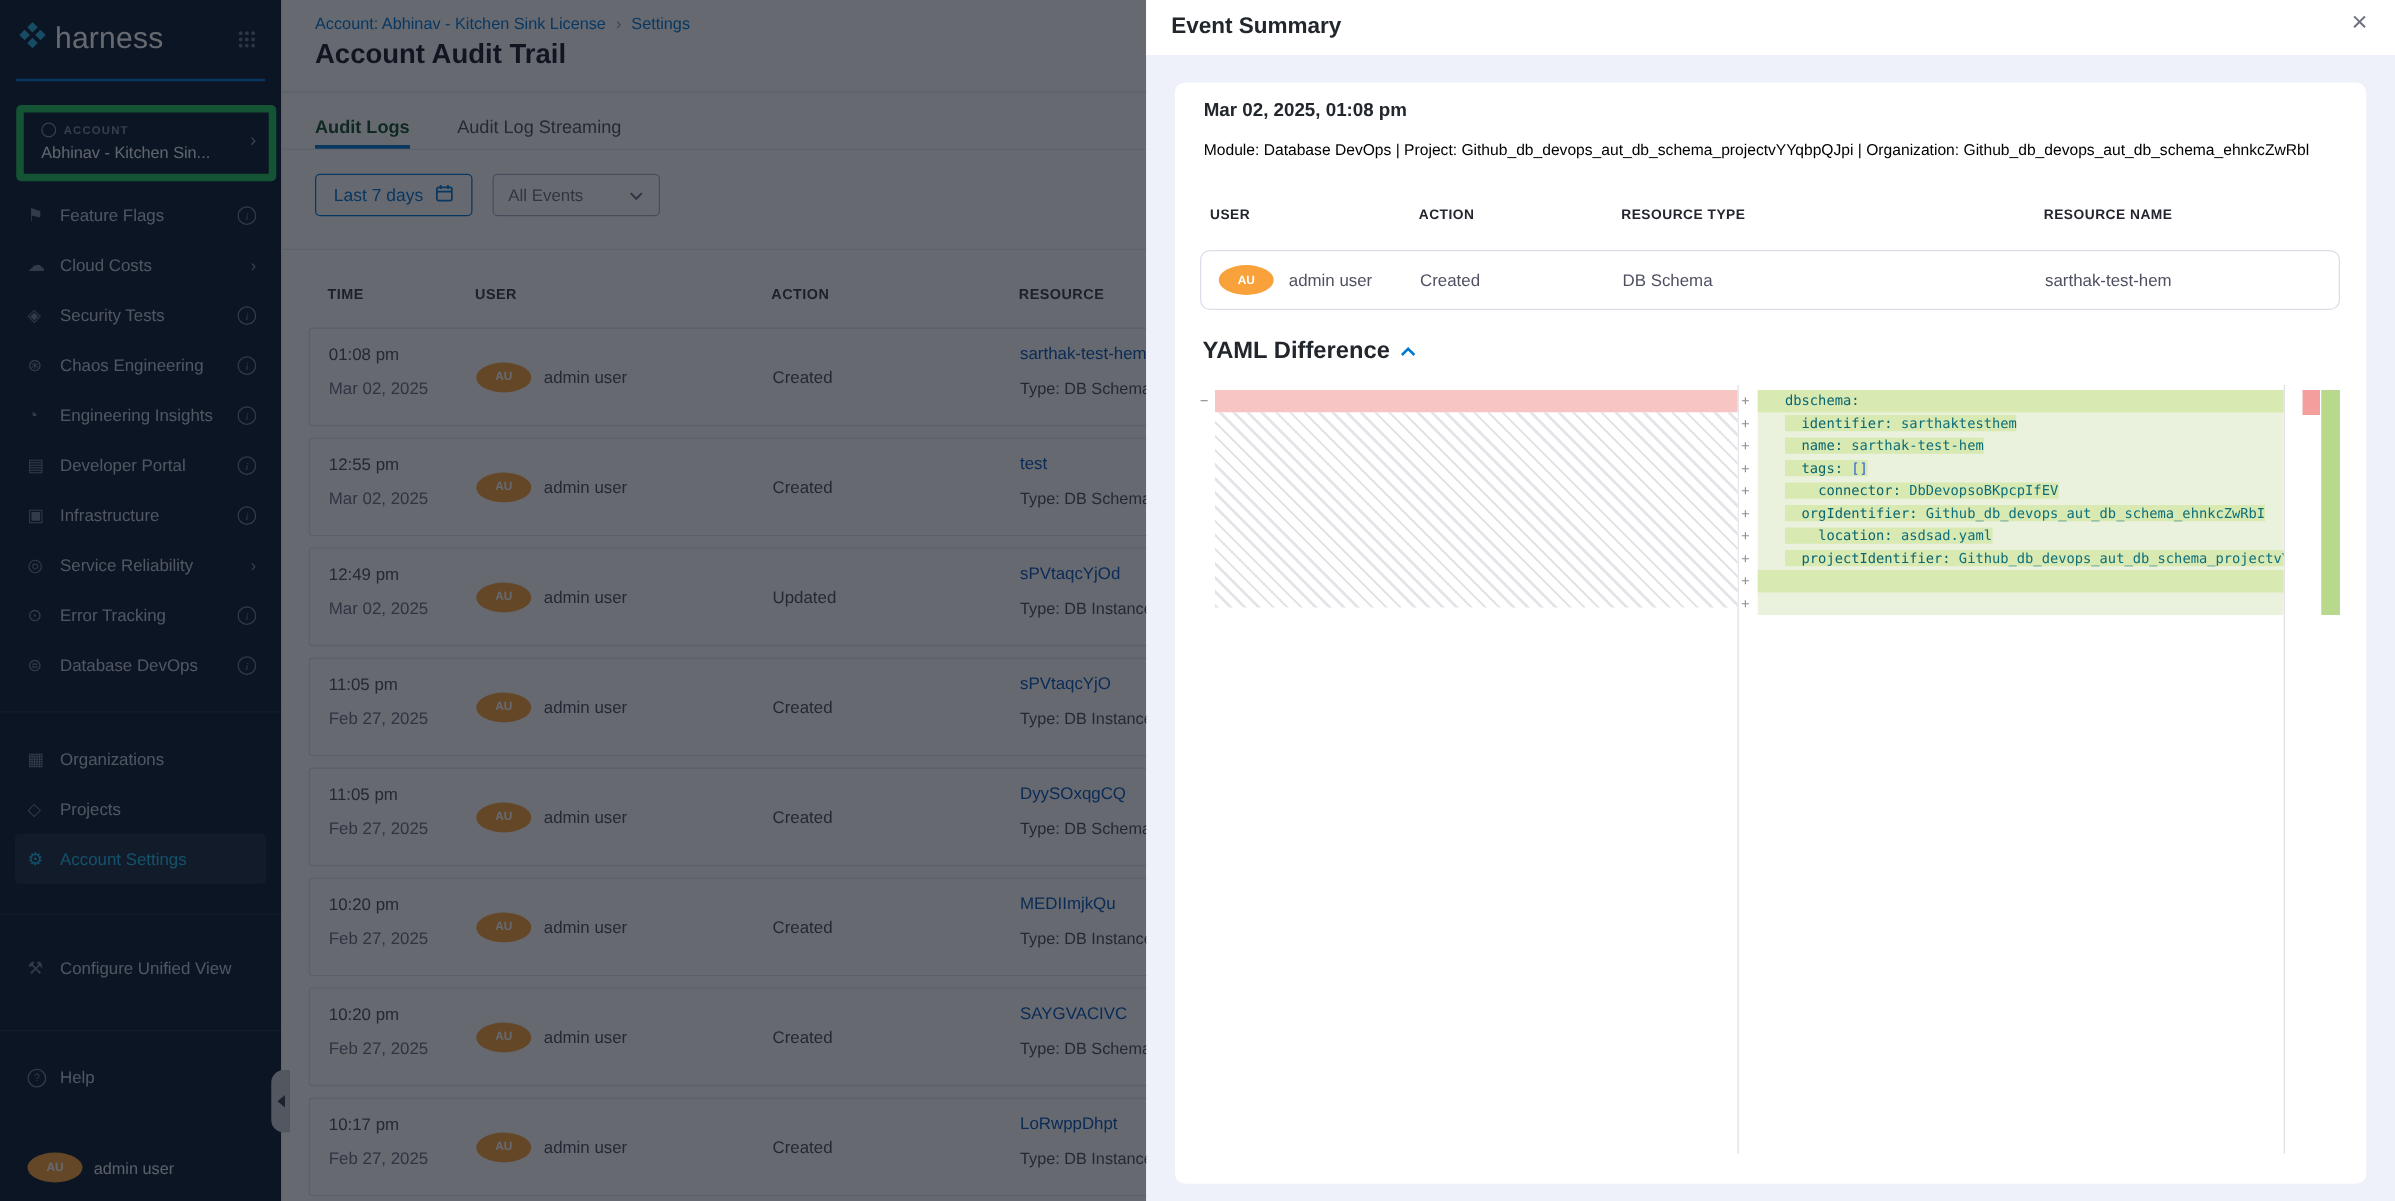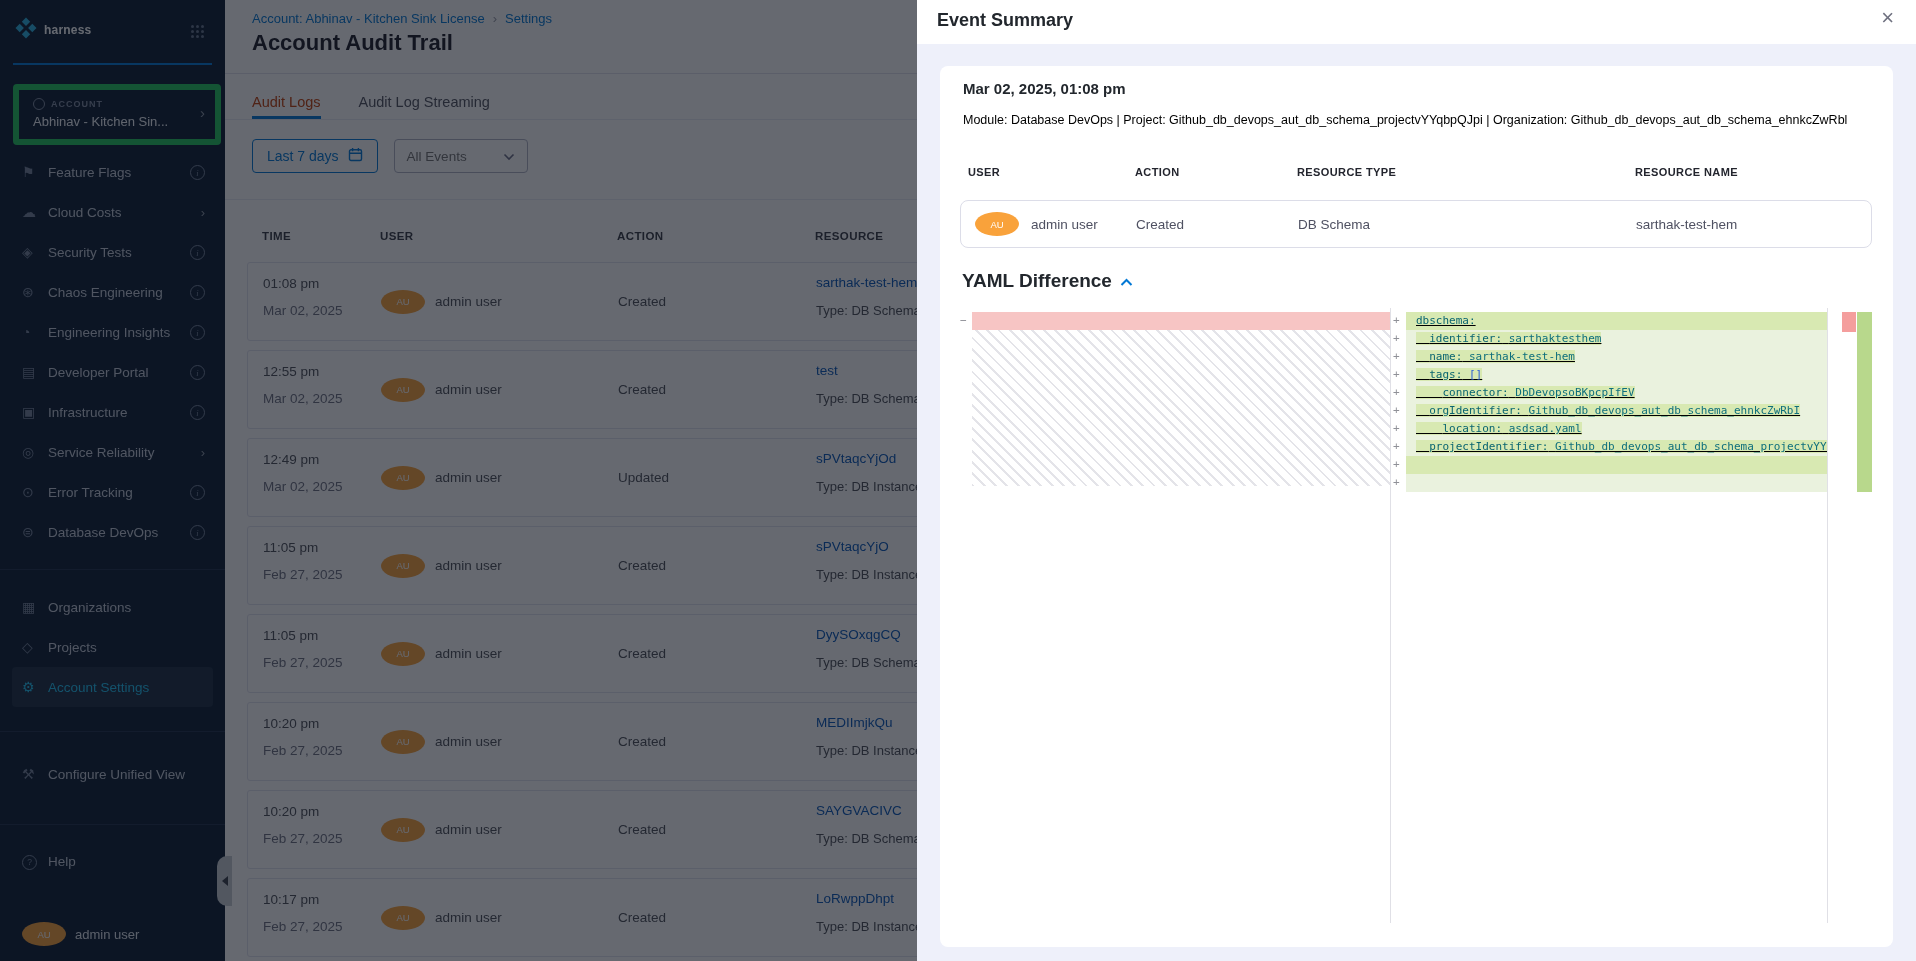--- a/index.html
+++ b/index.html
@@ -1,55 +1,55 @@
 <!DOCTYPE html>
 <html><head>
 <meta charset="utf-8">
 <style>
   html,body{margin:0;padding:0;background:#222;}
   .stage{position:relative;width:1916px;height:961px;background:#fff;overflow:hidden;
          font-family:"Liberation Sans",sans-serif;-webkit-font-smoothing:antialiased;}
   
   .sidebar{position:absolute;left:0;top:0;width:225px;height:100%;background:#0b1d33;z-index:1;}
   .logo-row{position:absolute;left:14px;top:16px;display:flex;align-items:center;gap:6px;}
-  .logo-text{color:#fff;font-size:12px;font-weight:bold;letter-spacing:.2px;}
+  .logo-text{color:#fff;font-size:24px;font-weight:normal;letter-spacing:.2px;}
   .grid-icon{position:absolute;right:20px;top:24px;}
   .blue-rule{position:absolute;left:13px;right:13px;top:63px;height:2px;background:#0278d5;}
   .account-box{position:absolute;left:13px;top:84px;width:196px;height:49px;border:6px solid #22c55e;border-radius:4px;}
   .acct-label{position:absolute;left:14px;top:8px;display:flex;align-items:center;gap:6px;color:#7f8ba0;font-size:9px;letter-spacing:1px;font-weight:bold;}
   .acct-ico{width:10px;height:10px;border:1px solid #7f8ba0;border-radius:50%;display:inline-block;}
   .acct-name{position:absolute;left:14px;top:24px;color:#eef2f7;font-size:13px;}
   .acct-chev{position:absolute;right:10px;top:14px;color:#8a93a2;font-size:15px;}
   .side-divider{height:1px;background:#20304a;margin:0;}
   .side-list{position:absolute;left:0;right:0;top:152px;}
   .side-item{height:40px;display:flex;align-items:center;padding:0 20px 0 22px;cursor:pointer;}
   .si-icon{width:26px;color:#76839a;font-size:14px;flex:0 0 26px;}
   .si-label{color:#c3cad7;font-size:13.5px;flex:1;white-space:nowrap;}
   .si-adorn{color:#8a93a2;font-size:13px;}
   .info-dot{display:inline-flex;width:13px;height:13px;border:1px solid #76839a;border-radius:50%;
             align-items:center;justify-content:center;font-size:8.5px;color:#76839a;font-style:italic;font-family:"Liberation Serif",serif;}
   .side-item.active{background:rgba(255,255,255,.07);border-radius:4px;margin:0 12px;padding-left:10px;}
   .side-item.active .si-label,.side-item.active .si-icon{color:#1fc0f1;}
   .user-row{position:absolute;left:22px;bottom:15px;display:flex;align-items:center;gap:9px;}
-  .avatar{width:44px;height:24px;border-radius:50%;background:#f9a23b;color:#fff;font-size:9.5px;font-weight:normal;
+  .avatar{width:44px;height:24px;border-radius:50%;background:#f9a23b;color:#fff;font-size:9.5px;font-weight:bold;
           display:inline-flex;align-items:center;justify-content:center;flex:0 0 auto;}
   .user-name{color:#dfe4ec;font-size:13px;}
   .collapse-handle{position:absolute;left:217px;top:856px;width:15px;height:50px;background:#c9cdd4;
                    border-radius:10px 0 0 10px;z-index:2;display:flex;align-items:center;justify-content:center;}
   .collapse-arrow{width:0;height:0;border-top:5px solid transparent;border-bottom:5px solid transparent;border-right:6px solid #39404a;}
   
   .main{position:absolute;left:225px;top:0;right:0;bottom:0;background:#fff;z-index:1;}
   .breadcrumb{position:absolute;left:27px;top:11px;font-size:13px;display:flex;gap:8px;align-items:center;}
   .crumb{color:#0278d5;cursor:pointer;}
   .crumb-sep{color:#9a9ca8;font-size:13px;}
   .page-title{position:absolute;left:27px;top:30px;font-size:22px;font-weight:bold;color:#1b1c28;}
   .hdr-divider{position:absolute;left:0;right:0;top:73px;height:1px;background:#e0e1eb;}
   .tabs-row{position:absolute;left:0;right:0;top:87px;height:32px;border-bottom:1px solid #eaebf3;padding-left:27px;display:flex;gap:38px;}
   .tab{font-size:14.5px;color:#50525e;display:flex;align-items:center;cursor:pointer;border-bottom:3px solid transparent;}
-  .tab.active{color:#c2410c;border-bottom-color:#0278d5;font-weight:400;text-align:right;}
+  .tab.active{color:#14532d;border-bottom-color:#0278d5;font-weight:700;text-align:right;}
   .filters{position:absolute;left:27px;top:139px;display:flex;gap:16px;}
   .btn-date{height:34px;border:1.5px solid #0278d5;border-radius:4px;color:#0278d5;font-size:14px;
             display:inline-flex;align-items:center;gap:9px;padding:0 14px;background:transparent;cursor:pointer;}
   .btn-select{height:34px;width:134px;border:1px solid #b0b2c4;border-radius:4px;color:#737373;font-size:13.5px;
               display:inline-flex;align-items:center;justify-content:space-between;padding:0 12px;background:transparent;cursor:pointer;}
   .filters-divider{position:absolute;left:0;right:0;top:199px;height:1px;background:#eaebf3;}
   .th{position:absolute;top:230px;font-size:11.5px;font-weight:bold;color:#383b44;letter-spacing:.4px;}
   .th.t1{left:37px}.th.t2{left:155px}.th.t3{left:392px}.th.t4{left:590px}
   .rows{position:absolute;left:22px;top:262px;width:1650px;}
   .audit-row{position:relative;height:77px;margin-bottom:9px;border:1px solid #e2e3ee;border-radius:3px;background:#fff;}
@@ -82,21 +82,21 @@
   .diff{position:absolute;left:20px;top:242px;width:912px;height:615px;font-family:"DejaVu Sans Mono",monospace;font-size:11px;line-height:18px;}
   .gutter-minus{position:absolute;left:0;top:4px;width:12px;color:#8f9097;font-size:11px;line-height:18px;}
   .pane-left{position:absolute;left:12px;top:0;width:418px;height:615px;border-right:1px solid #e0e0e6;}
   .del-bar{position:absolute;left:0;right:0;top:4px;height:18px;background:#f7c5c4;}
   .hatch{position:absolute;left:0;right:0;top:22px;height:156px;
          background:repeating-linear-gradient(45deg,#e4e4e9 0 2px,#ffffff 2px 8px);}
   .gutter-plus{position:absolute;left:433px;top:4px;width:13px;color:#8f9097;text-align:left;}
   .gutter-plus div{height:18px;}
   .pane-right{position:absolute;left:446px;top:0;width:421px;height:615px;border-right:1px solid #e0e0e6;overflow:hidden;}
   .added-block{position:absolute;left:0;right:0;top:4px;height:180px;background:#eaf2de;}
-  .dl{height:18px;white-space:pre;padding-left:10px;overflow:hidden;text-decoration:underline;}
+  .dl{height:18px;white-space:pre;padding-left:22px;overflow:hidden;}
   .dl.full{background:#d8e9b2;}
   .dl .hl{background:#d8e9b2;}
   .k{color:#0a6570;}
   .v{color:#0e6f7c;}
   .punct{color:#2c5fd6;}
   .mini-red{position:absolute;left:882px;top:4px;width:14px;height:20px;background:#f49e9d;}
   .mini-green{position:absolute;left:897px;top:4px;width:15px;height:180px;background:#b8d88c;}
 </style>
 </head>
 <body>

